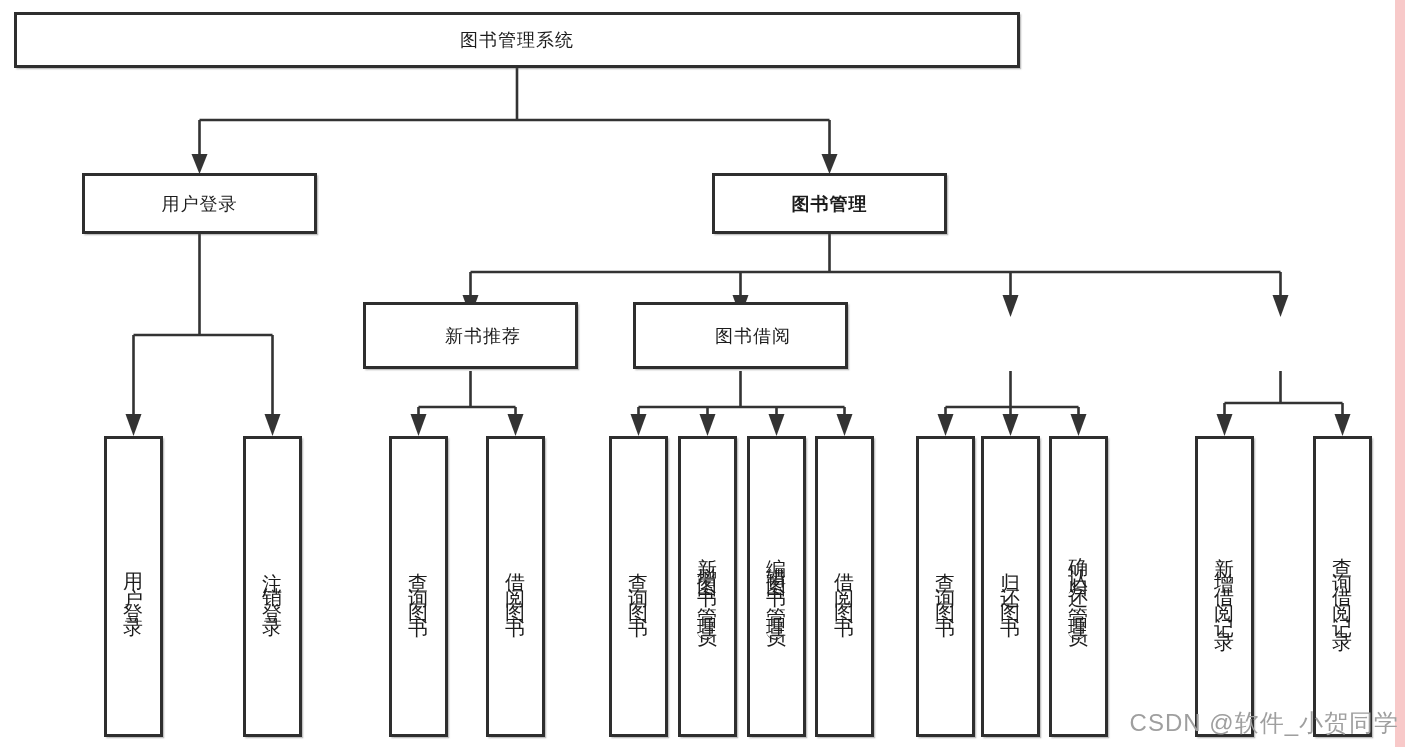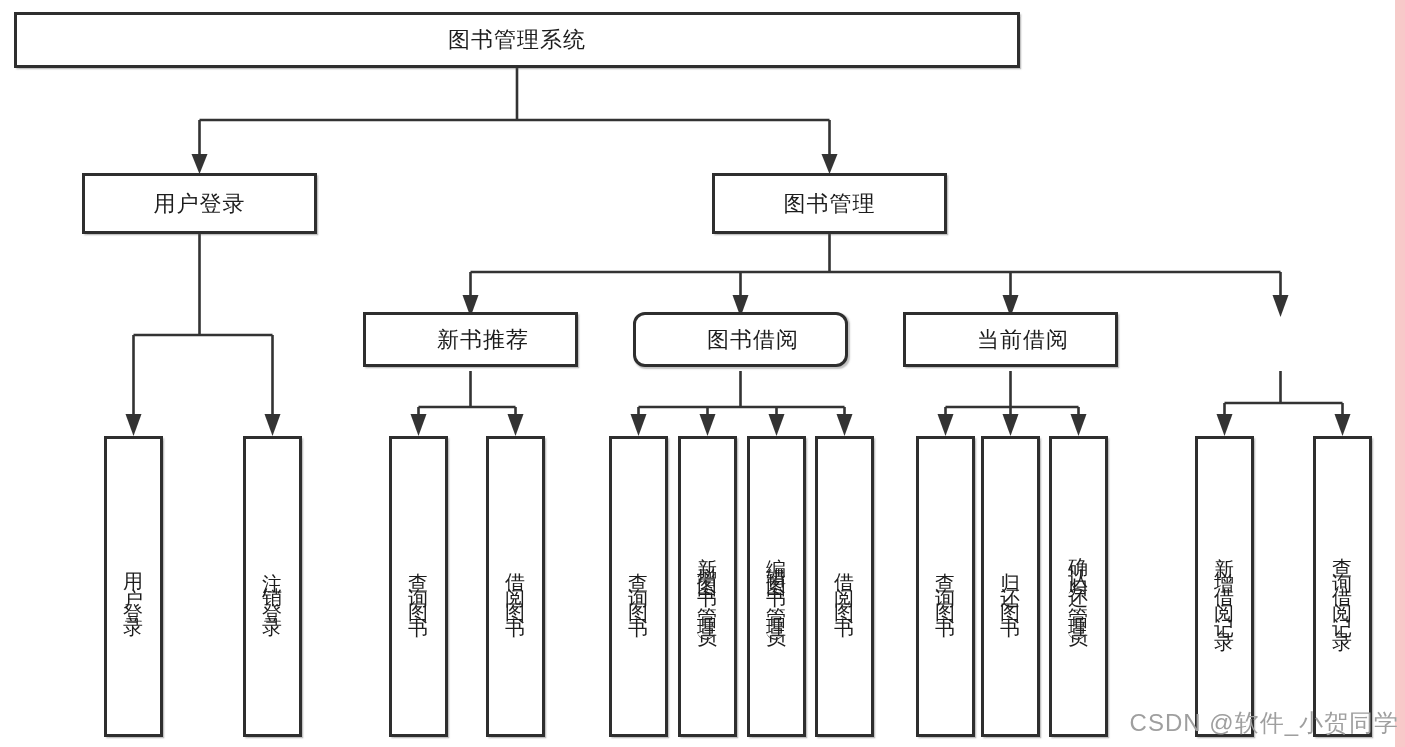--- a/index.html
+++ b/index.html
@@ -8,24 +8,24 @@
     background:#ffffff;
     font-family:"Liberation Sans","DejaVu Sans",sans-serif;
   }
   .node{
     position:absolute;box-sizing:border-box;
     background:#ffffff;border:3px solid #2e2e2e;
     display:flex;align-items:center;justify-content:center;
     color:#1c1c1c;box-shadow:1.5px 1.5px 1.5px rgba(80,80,80,.35);
     z-index:2;
   }
-  .h-node{font-size:22px;letter-spacing:1px;}
+  .h-node{font-size:18px;letter-spacing:1px;}
   .root-node{left:14px;top:12px;width:1006px;height:56px;}
   .l2-node{width:235px;height:61px;top:173px;}
-  .l3-node{width:215px;height:55px;top:312px;padding-left:25px;}
+  .l3-node{width:215px;height:67px;top:302px;padding-left:25px;}
   .leaf{width:59px;top:436px;height:301px;}
   .vtext{
     writing-mode:vertical-rl;text-orientation:mixed;
     font-size:20px;line-height:1;white-space:nowrap;
   }
   .v-short{letter-spacing:15px;}
   .v-long{letter-spacing:10px;}
   #connectors{position:absolute;left:0;top:0;z-index:1;}
   #connectors path{stroke:#333333;stroke-width:2.6;fill:none;}
   #connectors polygon{fill:#333333;stroke:none;}
@@ -79,32 +79,29 @@
     <polygon points="1334.5,414 1350.5,414 1342.5,436"></polygon>
   </svg>
 
   <div class="node h-node root-node">
     <span>图书管理系统</span>
   </div>
 
   <div class="node h-node l2-node" style="left:82px;">
     <span>用户登录</span>
   </div>
-  <div class="node h-node l2-node" style="left:712px;">
+  <div class="node h-node l2-node" style="left:712px;font-weight:bold;">
     <span>图书管理</span>
   </div>
 
   <div class="node h-node l3-node" style="left:363px;">
     <span>新书推荐</span>
   </div>
-  <div class="node h-node l3-node" style="left:633px;border-radius:12px;">
+  <div class="node h-node l3-node" style="left:633px;">
     <span>图书借阅</span>
-  </div>
-  <div class="node h-node l3-node" style="left:903px;">
-    <span>当前借阅</span>
   </div>
 
   <div class="node leaf" style="left:104px;">
     <span class="vtext v-short">用户登录</span>
   </div>
   <div class="node leaf" style="left:243px;">
     <span class="vtext v-short">注销登录</span>
   </div>
 
   <div class="node leaf" style="left:389px;">

